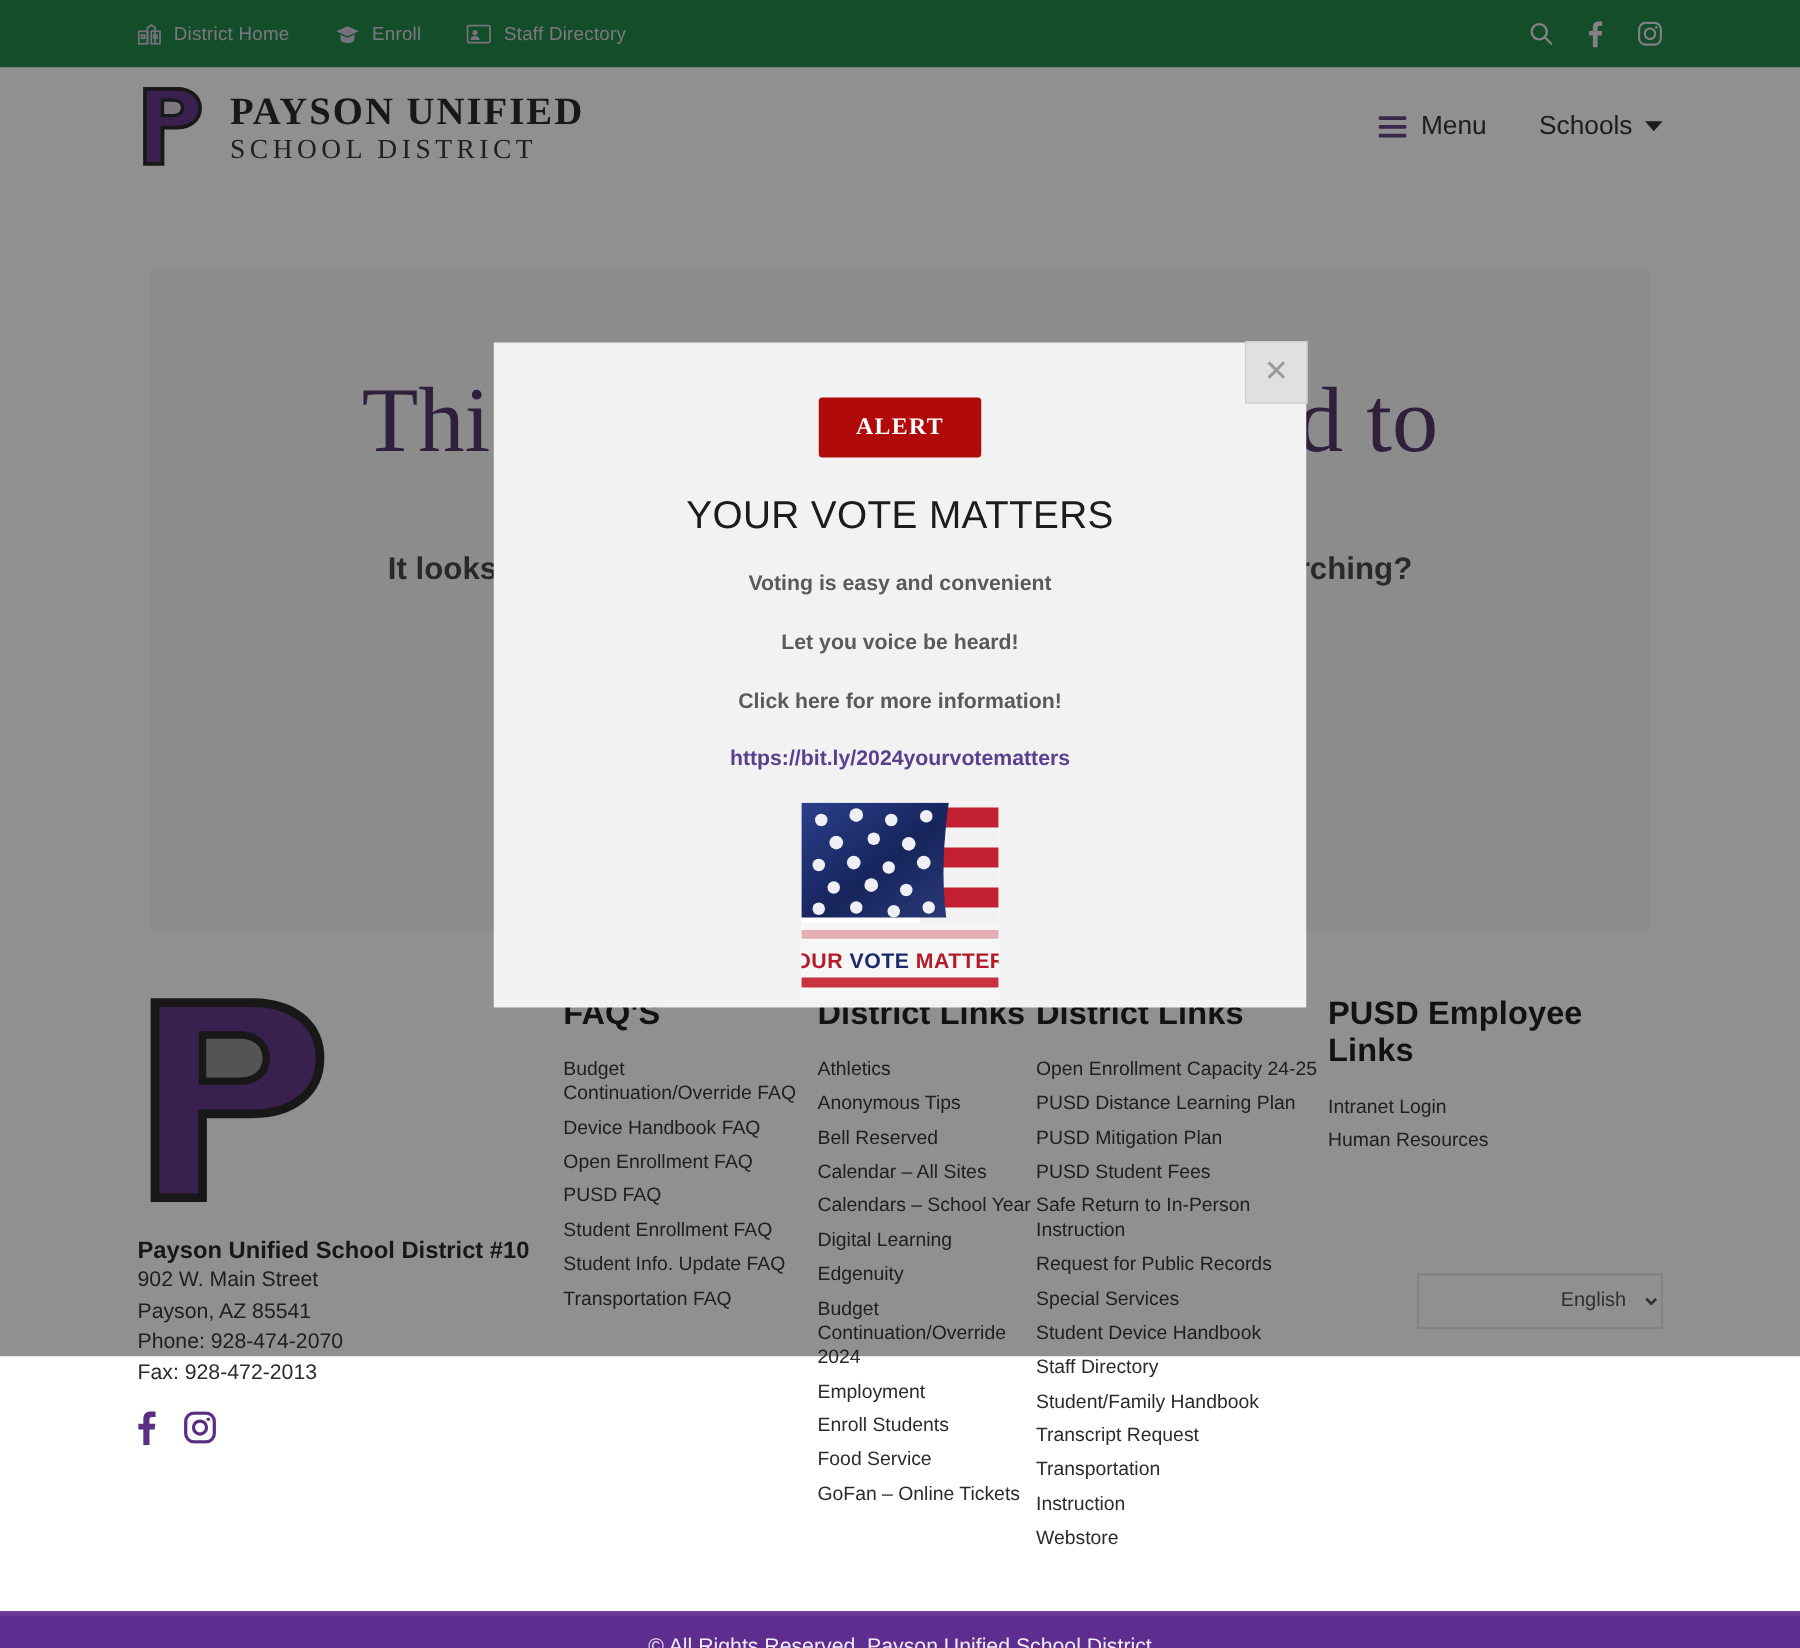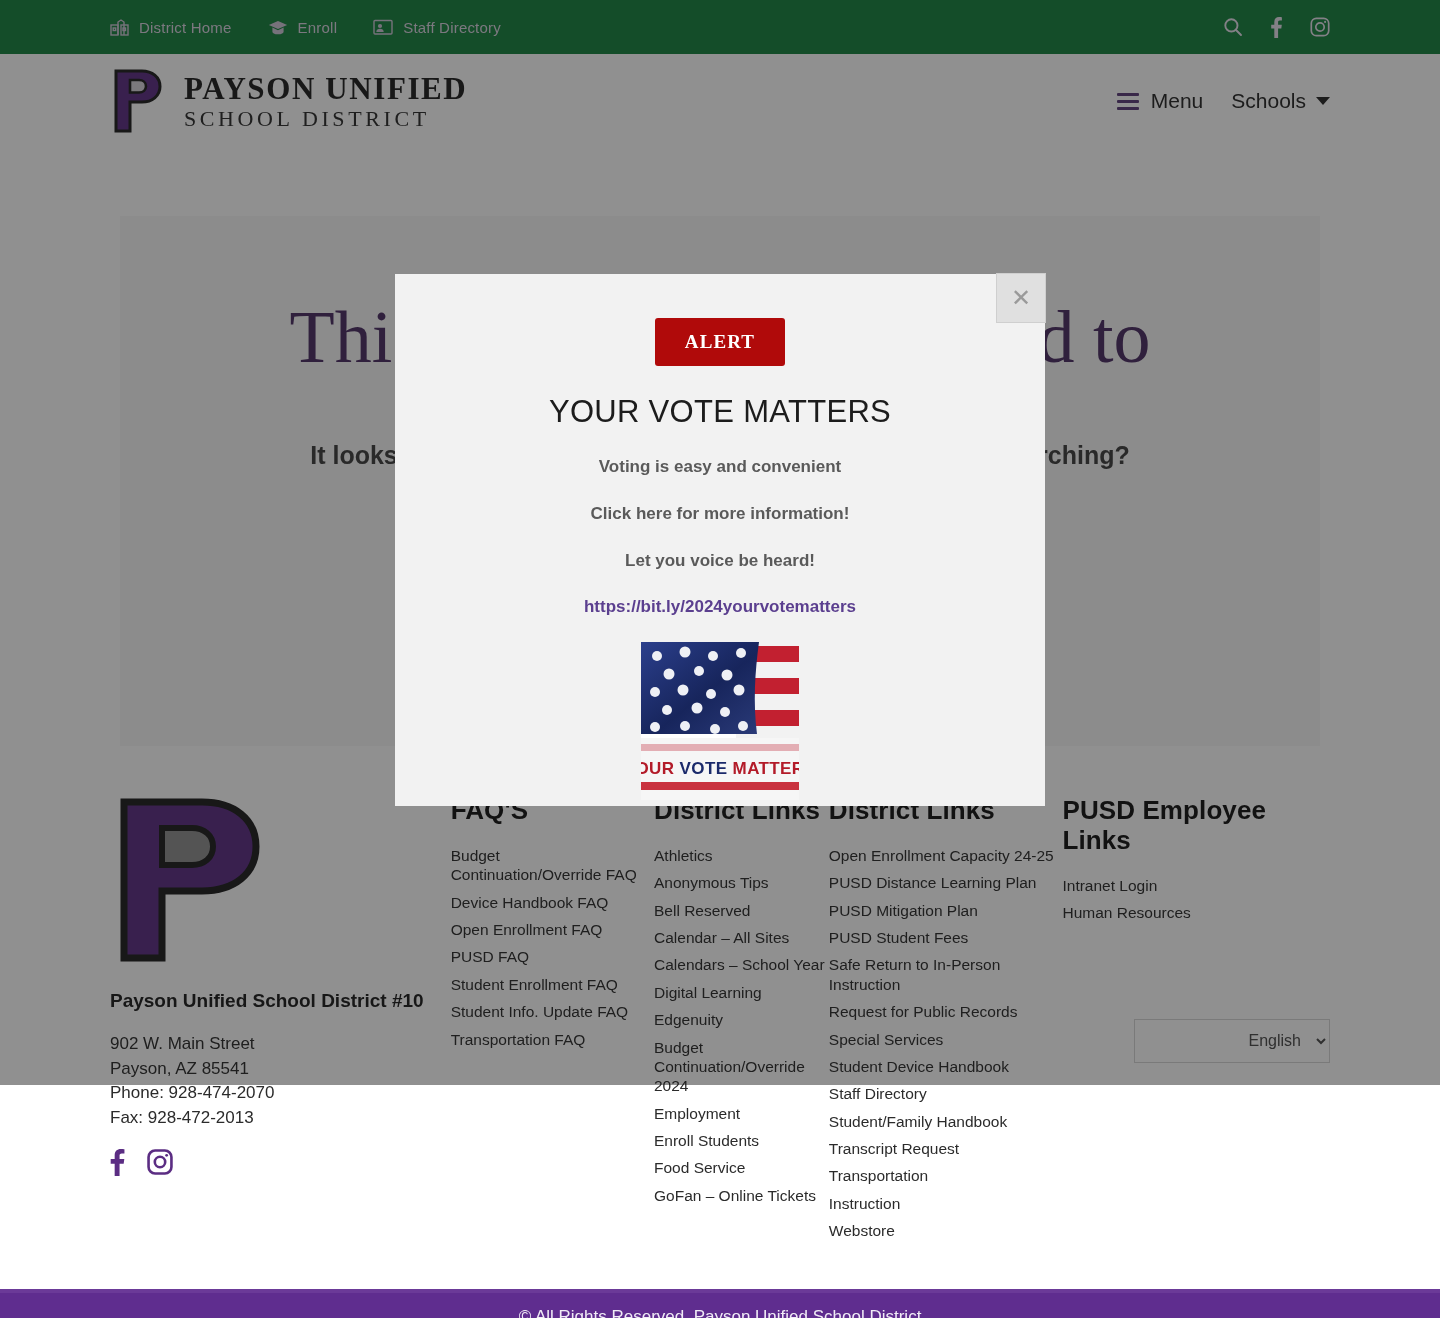--- a/index.html
+++ b/index.html
@@ -50,21 +50,21 @@
   .brand-text { line-height: 1; font-family: Liberation Serif, serif; }
   .brand-line1 {
     font-size: 31px; font-weight: 700; letter-spacing: 1.6px; color: #1d1d1d;
   }
   .brand-line2 {
     font-size: 22px; font-weight: 400; letter-spacing: 3.6px; color: #2b2b2b;
     margin-top: 4px;
   }
   .header-nav {
     position: absolute; right: 110px; top: 0; height: 94px;
-    display: flex; align-items: center; gap: 28px; justify-content: space-between;
+    display: flex; align-items: center; gap: 42px; justify-content: space-between;
   }
   .menu-btn { display: flex; align-items: center; gap: 12px; cursor: pointer; }
   .hamburger { display: flex; flex-direction: column; gap: 4px; }
   .hamburger span { display: block; width: 22px; height: 3px; background: #5b3c7a; border-radius: 1px; }
   .menu-label { font-size: 21px; color: #262626; }
   .schools-btn { display: flex; align-items: center; gap: 10px; cursor: pointer; }
   .schools-label { font-size: 21px; color: #262626; }
   .caret {
     width: 0; height: 0;
     border-left: 7px solid transparent;
@@ -110,21 +110,21 @@
   }
   .f-col { }
   .f-col-brand { width: 382px; }
   .f-col-faq { width: 228px; }
   .f-col-dl1 { width: 196px; }
   .f-col-dl2 { width: 262px; }
   .f-col-emp { width: 300px; }
 
   .footer-logo { width: 160px; height: 168px; margin-bottom: 26px; }
   .f-org {
-    font-size: 19px; font-weight: 700; color: #1b1b1b; margin-bottom: 20px;
+    font-size: 19px; font-weight: 700; color: #1b1b1b; margin-bottom: 0;
   }
   .f-addr { font-size: 17px; color: #2b2b2b; line-height: 1.45; }
   .f-social { display: flex; align-items: center; gap: 22px; margin-top: 18px; }
   .f-social a { color: #5b2d83; display: flex; }
 
   .f-head {
     font-size: 26px; font-weight: 700; color: #121212;
     margin-bottom: 20px; line-height: 1.15; letter-spacing: .1px;
   }
   .f-list { list-style: none; }
@@ -502,22 +502,22 @@
 <div id="modal">
   <div class="modal-close">
     <span>✕</span>
   </div>
 
   <div class="alert-badge">ALERT</div>
 
   <div class="modal-title">YOUR VOTE MATTERS</div>
 
   <div class="modal-line">Voting is easy and convenient</div>
+  <div class="modal-line">Let you voice be heard!</div>
   <div class="modal-line">Click here for more information!</div>
-  <div class="modal-line">Let you voice be heard!</div>
 
   <a class="modal-link" href="#">https://bit.ly/2024yourvotematters</a>
 
   <div class="flag-img">
     <svg width="158" height="158" viewBox="0 0 158 158">
       <defs>
         <linearGradient id="blue" x1="0" y1="0" x2="1" y2="1">
           <stop offset="0%" stop-color="#2b3f8c"></stop>
             <stop offset="55%" stop-color="#17255c"></stop>
           <stop offset="100%" stop-color="#2a3a78"></stop>

